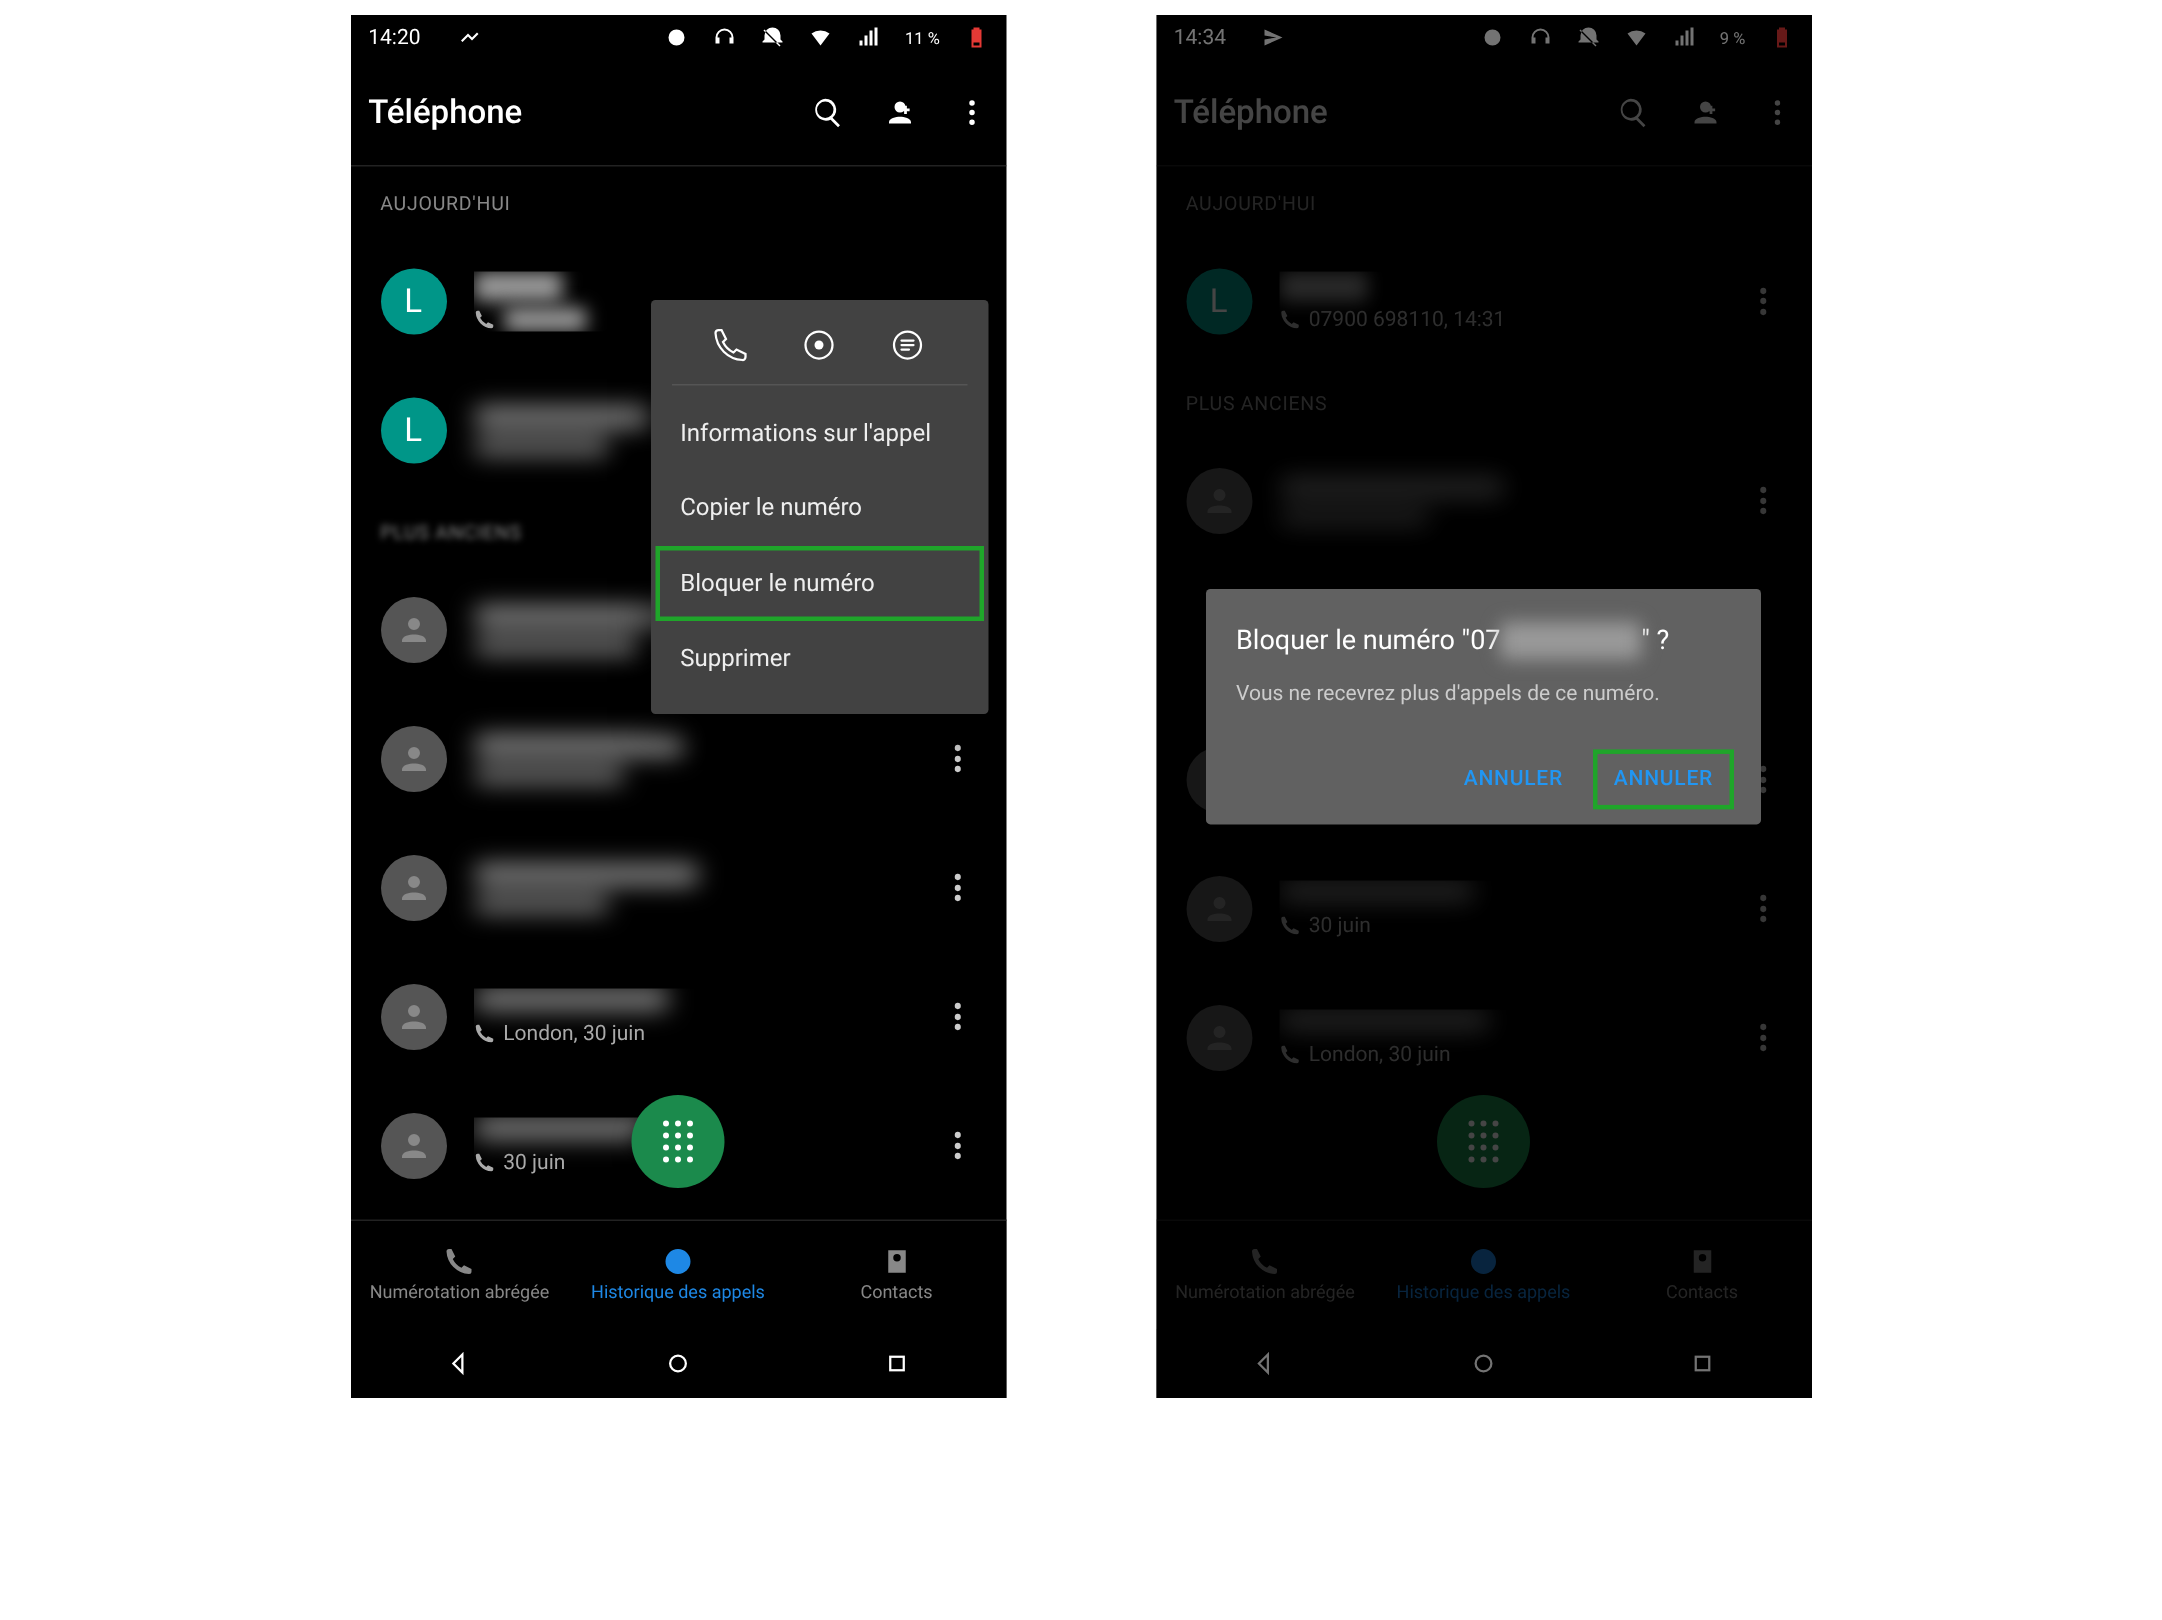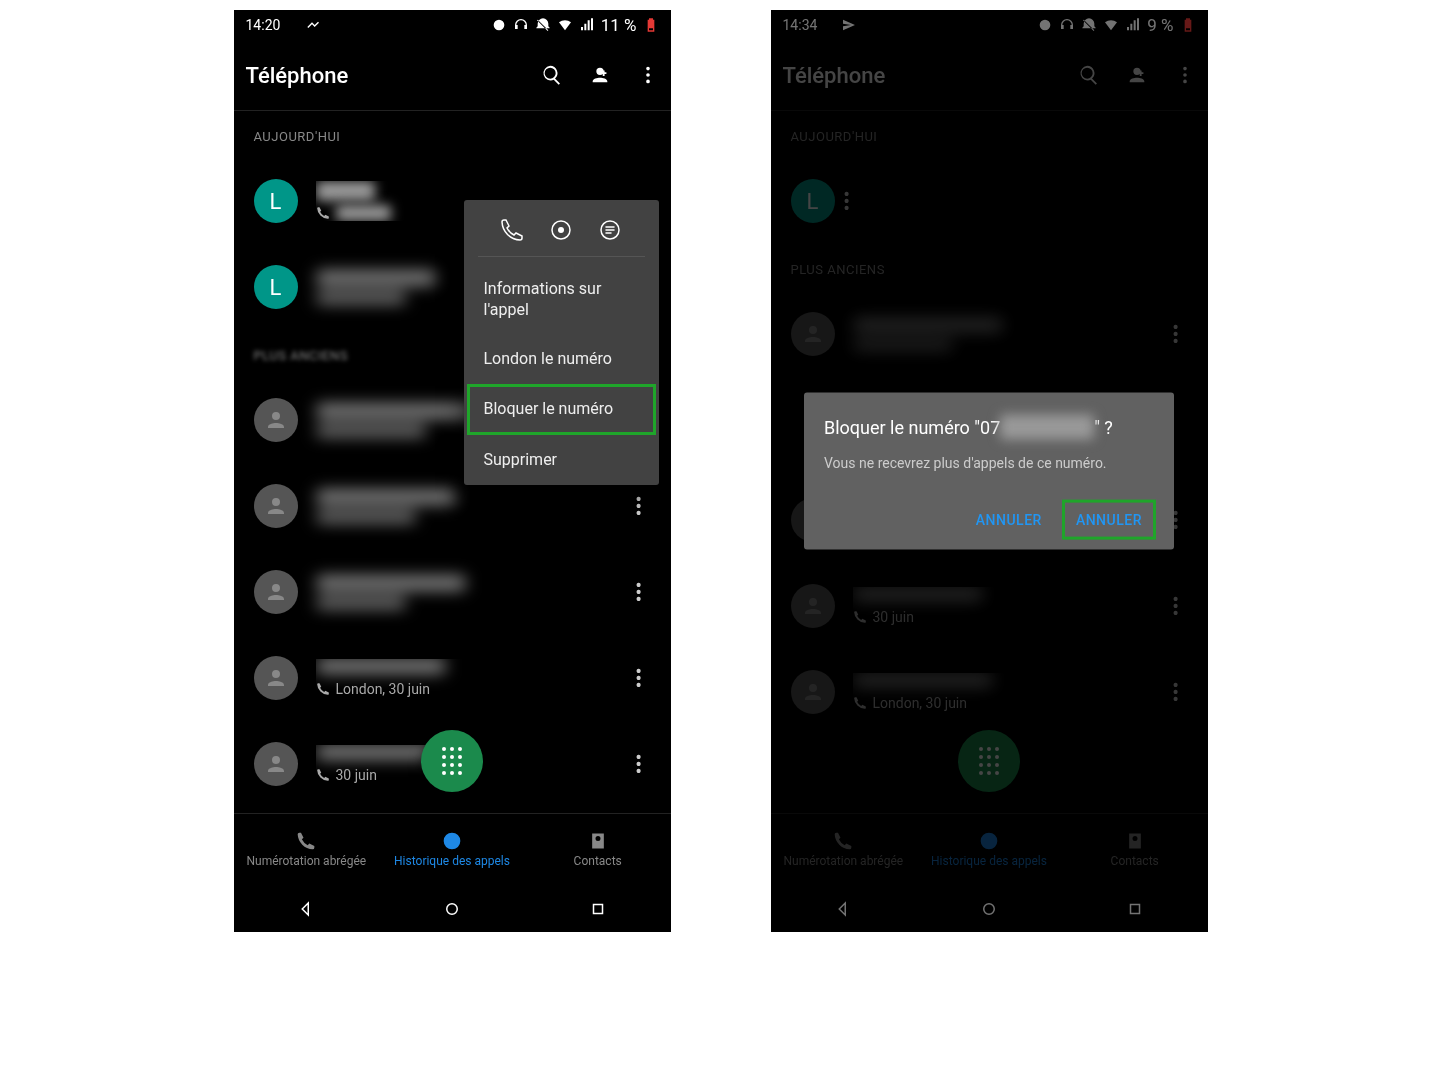--- a/index.html
+++ b/index.html
@@ -26,21 +26,21 @@
   }
   .status-bar {
     height: 30px;
     display: flex;
     justify-content: space-between;
     align-items: center;
     padding: 0 12px;
     font-size: 14px;
   }
   .status-left { display:flex; align-items:center; gap:24px; }
-  .status-right { display:flex; align-items:center; gap:6px; font-size:17px; }
+  .status-right { display:flex; align-items:center; gap:16px; font-size:11px; }
   .status-icon { width:16px; height:16px; fill:#fff; }
   .status-icon.red { fill:#e53935; }
   .header {
     height: 70px;
     display: flex;
     align-items: center;
     justify-content: space-between;
     padding: 0 12px;
     border-bottom: 1px solid #222;
   }
@@ -102,23 +102,23 @@
     display:flex; align-items:center; justify-content:center;
     box-shadow:0 4px 12px rgba(0,0,0,.5);
   }
   .fab-grid {
     display:grid; grid-template-columns:repeat(3,4px); grid-template-rows:repeat(4,4px);
     gap:4px;
   }
   .fab-grid div { width:4px; height:4px; border-radius:50%; background:#fff; }
   
   .popup {
-    position:absolute; right:12px; top:190px; width:195px;
+    position:absolute; right:12px; top:190px; width:225px;
     background:#424242; border-radius:3px; box-shadow:0 8px 24px rgba(0,0,0,.6);
-    padding-bottom:0; z-index:5;
+    padding-bottom:12px; z-index:5;
   }
   .popup-icons {
     display:flex; justify-content:space-around; padding:18px 10px 14px;
     border-bottom:1px solid #555; margin:0 14px 8px;
   }
   .popup-icons svg { width:24px; height:24px; fill:none; stroke:#fff; stroke-width:1.5; }
   .popup-item {
     padding:14px 20px; font-size:16px; color:#eee; line-height:1.3;
   }
   .popup-item.highlight {
@@ -316,21 +316,21 @@
       <svg viewBox="0 0 24 24">
           <circle cx="12" cy="12" r="9"></circle>
           <circle cx="12" cy="12" r="3" fill="#fff" stroke="none"></circle>
         </svg>
       <svg viewBox="0 0 24 24">
           <circle cx="12" cy="12" r="9"></circle>
           <path d="M8 12h8M8 9h8M8 15h5" stroke-linecap="round"></path>
         </svg>
     </div>
     <div class="popup-item">Informations sur l'appel</div>
-    <div class="popup-item">London le numéro</div>
+    <div class="popup-item">Copier le numéro</div>
     <div class="popup-item highlight">Bloquer le numéro</div>
     <div class="popup-item">Supprimer</div>
   </div>
 
   <div class="fab">
     <div class="fab-grid">
         <div></div>
         <div></div>
         <div></div>
         <div></div>
@@ -422,20 +422,29 @@
       <svg viewBox="0 0 24 24">
           <path d="M12 7a2 2 0 110-4 2 2 0 010 4zm0 7a2 2 0 110-4 2 2 0 010 4zm0 7a2 2 0 110-4 2 2 0 010 4z"></path>
         </svg>
     </div>
   </div>
 
   <div class="dim">
     <div class="section-label">AUJOURD'HUI</div>
     <div class="list-item">
       <div class="avatar teal">L</div>
+      <div class="item-text">
+        <div class="item-name"><span class="inline-blur">Lxxxxxx</span></div>
+        <div class="item-sub">
+          <svg viewBox="0 0 24 24">
+              <path d="M6 2l3 6-2 2a15 15 0 007 7l2-2 6 3v2a2 2 0 01-2 2A19 19 0 012 4a2 2 0 012-2z"></path>
+            </svg>
+          <span>07900 698110, 14:31</span>
+        </div>
+      </div>
       <div class="dots">
           <span>•</span>
           <span>•</span>
           <span>•</span>
         </div>
     </div>
     <div class="section-label">PLUS ANCIENS</div>
     <div class="list-item">
       <div class="avatar grey">
           <svg viewBox="0 0 24 24">

